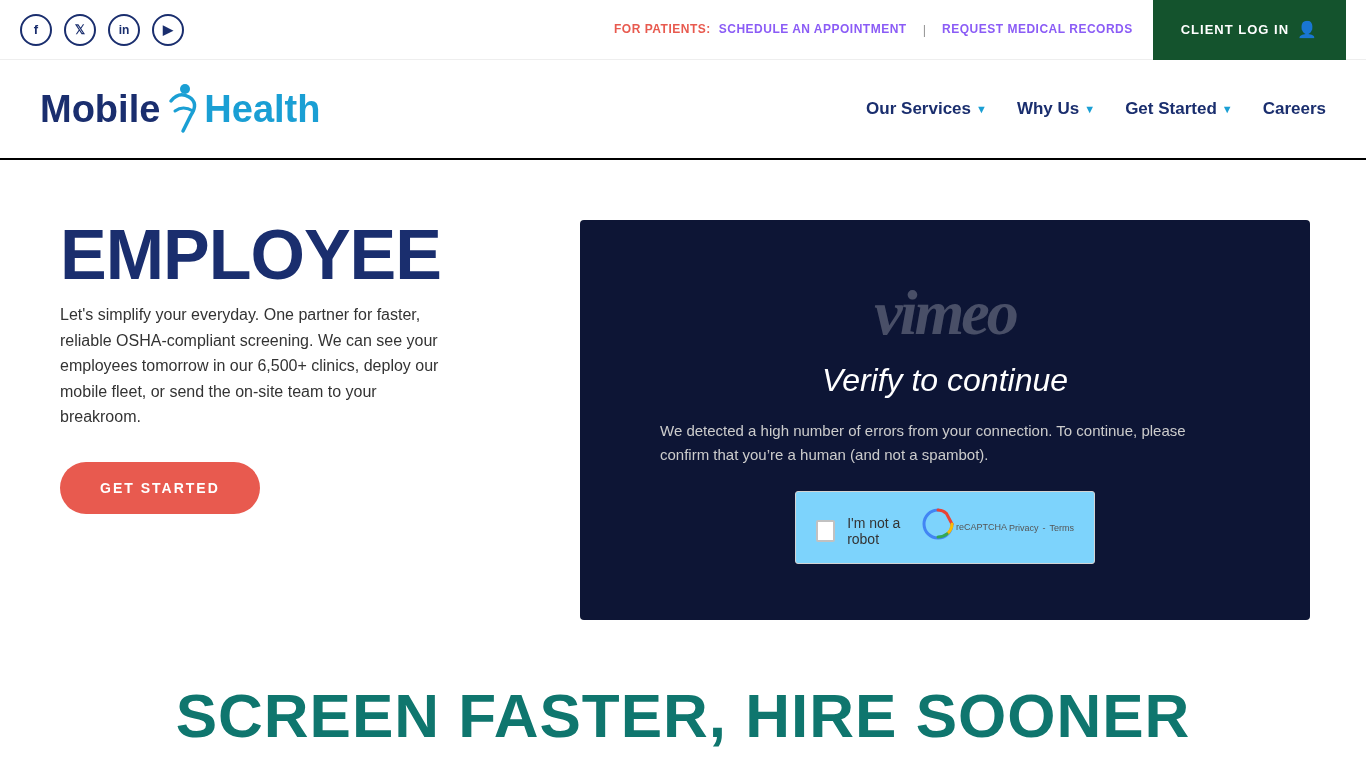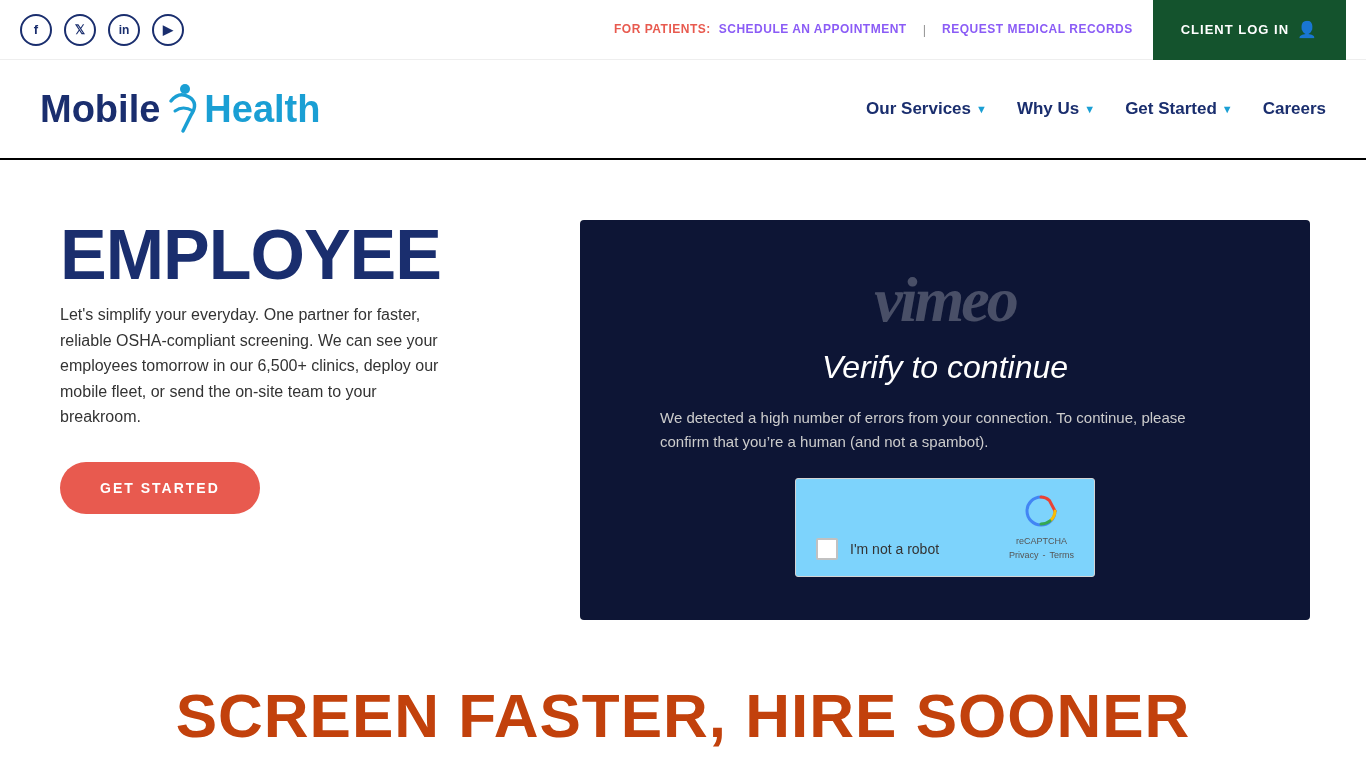--- a/index.html
+++ b/index.html
@@ -236,21 +236,21 @@
       align-items: center;
       justify-content: center;
       cursor: pointer;
     }
     .recaptcha-label {
       font-size: 14px;
       color: #333;
     }
     .recaptcha-right {
       display: flex;
-      flex-direction: column;
+      flex-direction: row;
       align-items: center;
       gap: 2px;
     }
     .recaptcha-logo {
       font-size: 28px;
     }
     .recaptcha-text {
       font-size: 9px;
       color: #555;
       text-align: center;
@@ -265,21 +265,21 @@
 
     
     .bottom-teaser {
       padding: 20px 60px;
       text-align: center;
       overflow: hidden;
     }
     .bottom-teaser-text {
       font-size: 62px;
       font-weight: 900;
-      color: #c2410c;
+      color: #0f766e;
       text-transform: uppercase;
       letter-spacing: 1px;
     }
 
     
     .logo-svg {
       display: inline-block;
       margin: 0 3px;
     }
   </style>

